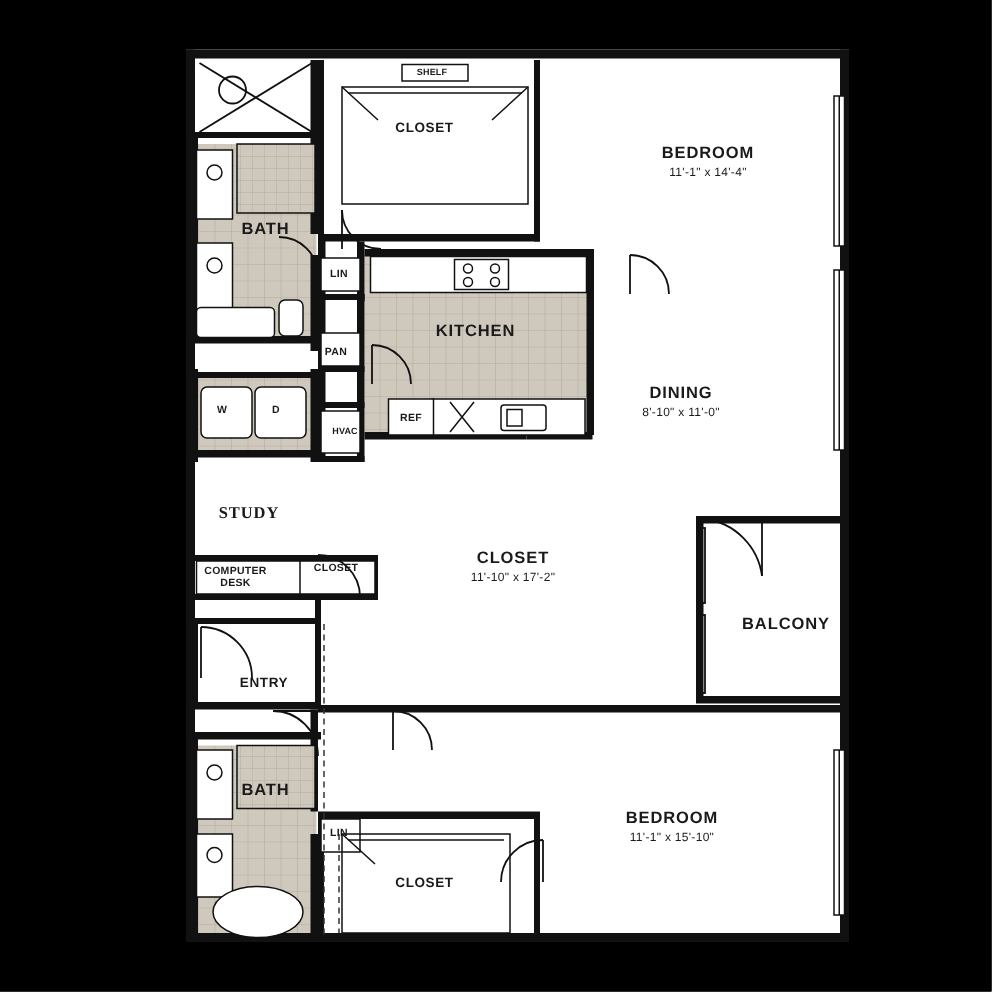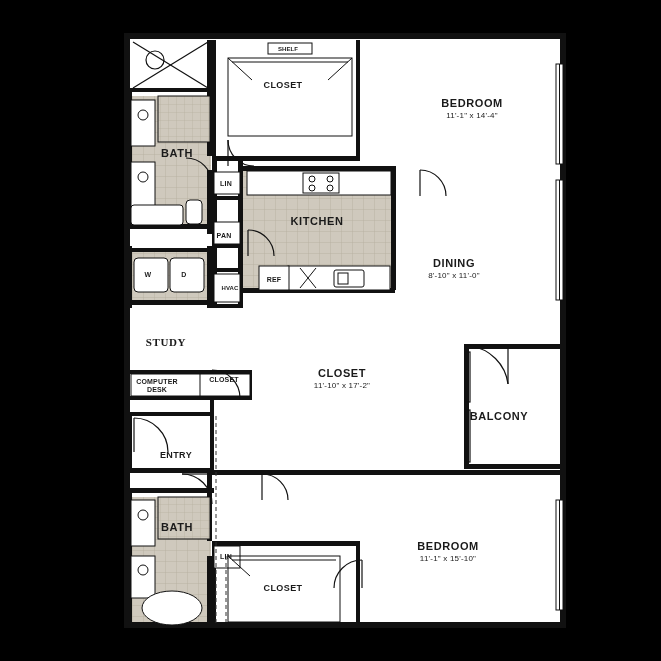--- a/index.html
+++ b/index.html
@@ -316,21 +316,21 @@
   </div>
 
   <div class="lbl" style="left:177px; top:153px;">
     <span class="nm">BATH</span>
   </div>
 
   <div class="lbl" style="left:177px; top:527px;">
     <span class="nm">BATH</span>
   </div>
 
-  <div class="lbl" style="left:491px; top:416px;padding-left:16px;">
+  <div class="lbl" style="left:516px; top:416px;padding-left:16px;">
     <span class="nm">BALCONY</span>
   </div>
 
   <div class="lbl" style="left:166px; top:342px;font-family:Liberation Serif, serif;">
     <span class="nm">STUDY</span>
   </div>
 
   <div class="lbl small" style="left:176px; top:455px;text-align:center;">
     <span class="nm">ENTRY</span>
   </div>

